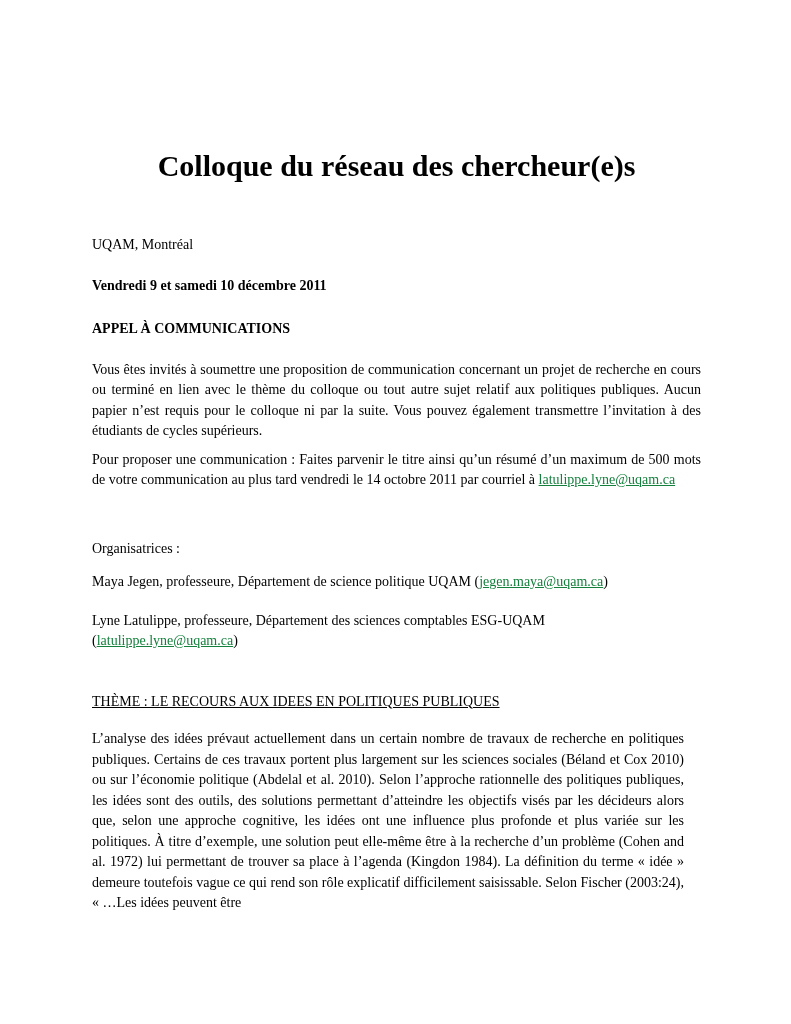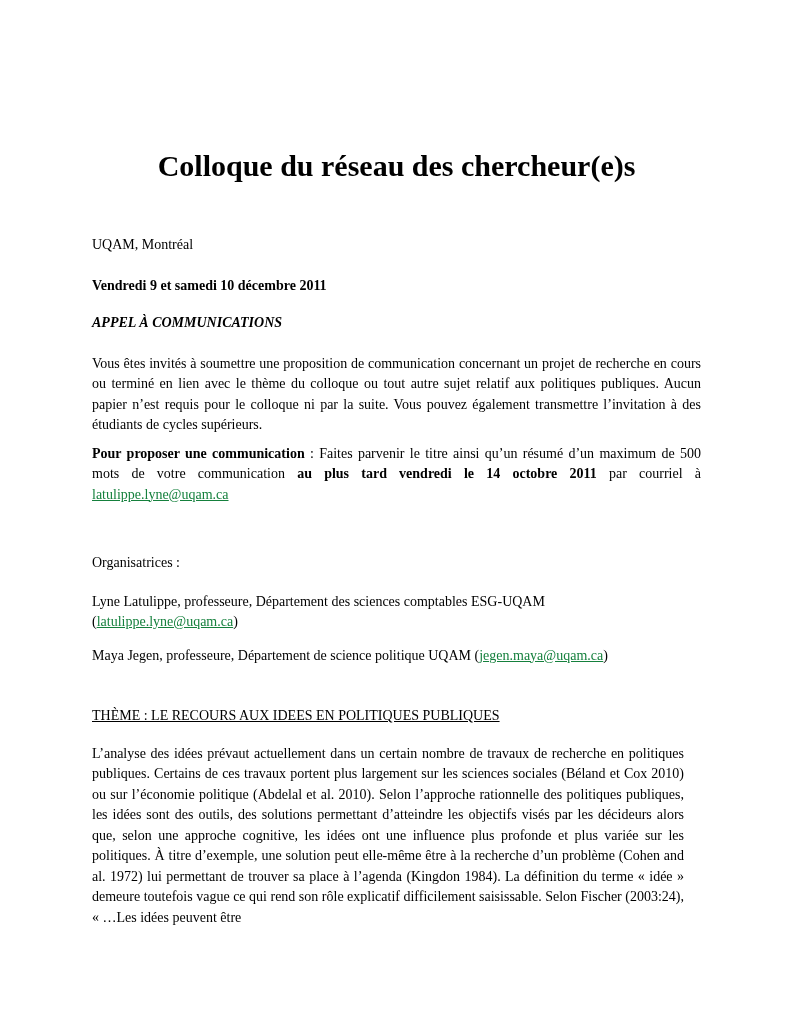--- a/index.html
+++ b/index.html
@@ -30,23 +30,22 @@
   .body-text {
     font-size: 14px;
     line-height: 20.5px;
   }
   .venue-block {
     margin-top: 52px;
   }
   .venue-line { display: block; }
   .dates-line { display: block; font-weight: bold; margin-top: 20px; }
   .appel-heading {
-    margin-top: 17px;
+    margin-top: 23px;
     font-weight: bold;
-    font-style: italic;
   }
   .para-appel {
     margin: 20px 0 0 0;
     text-align: justify;
   }
   .para-submission {
     margin: 8px 0 0 0;
     text-align: justify;
   }
   .organizers-heading {
@@ -61,21 +60,21 @@
   }
   .theme-heading {
     margin-top: 40px;
     font-weight: normal;
     text-decoration: underline;
   }
   .para-theme {
     margin: 17px 17px 0 0;
     text-align: justify;
   }
-  .bold { font-weight: bold; margin-top: 32px; }
+  .bold { font-weight: normal; margin-top: 32px; }
   a.email-link {
     color: #15803d;
     text-decoration: underline;
     cursor: pointer;
   }
 </style>
 </head>
 <body>
 
 <div class="page">
@@ -90,21 +89,21 @@
   </div>
 
   <div class="body-text appel-heading">APPEL À COMMUNICATIONS</div>
 
   <p class="body-text para-appel">Vous êtes invités à soumettre une proposition de communication concernant un projet de recherche en cours ou terminé en lien avec le thème du colloque ou tout autre sujet relatif aux politiques publiques. Aucun papier n’est requis pour le colloque ni par la suite.  Vous pouvez également transmettre l’invitation à des étudiants de cycles supérieurs.</p>
 
   <p class="body-text para-submission"><span class="bold">Pour proposer une communication</span><span> : Faites parvenir le titre ainsi qu’un résumé d’un maximum de 500 mots de votre communication </span><span class="bold">au plus tard vendredi le 14 octobre 2011</span><span> par courriel à </span><a class="email-link">latulippe.lyne@uqam.ca</a></p>
 
   <div class="body-text organizers-heading">Organisatrices :</div>
 
+  <p class="body-text para-organizer1"><span>Maya Jegen, professeure, Département de science politique UQAM (</span><a class="email-link">jegen.maya@uqam.ca</a><span>)</span></p>
+
   <p class="body-text para-organizer2"><span>Lyne Latulippe, professeure, Département des sciences comptables ESG-UQAM</span><br><span>(</span><a class="email-link">latulippe.lyne@uqam.ca</a><span>)</span></p>
-
-  <p class="body-text para-organizer1"><span>Maya Jegen, professeure, Département de science politique UQAM (</span><a class="email-link">jegen.maya@uqam.ca</a><span>)</span></p>
 
   <div class="body-text theme-heading">THÈME : LE RECOURS AUX IDEES EN POLITIQUES PUBLIQUES</div>
 
   <p class="body-text para-theme">L’analyse des idées prévaut actuellement dans un certain nombre de travaux de recherche en politiques publiques. Certains de ces travaux portent plus largement sur les sciences sociales (Béland et Cox 2010) ou sur l’économie politique (Abdelal et al. 2010). Selon l’approche rationnelle des politiques publiques, les idées sont des outils, des solutions permettant d’atteindre les objectifs visés par les décideurs alors que, selon une approche cognitive, les idées ont une influence plus profonde et plus variée sur les politiques. À titre d’exemple, une solution peut elle-même être à la recherche d’un problème (Cohen and al. 1972) lui permettant de trouver sa place à l’agenda (Kingdon 1984). La définition du terme « idée » demeure toutefois vague ce qui rend son rôle explicatif difficilement saisissable. Selon Fischer (2003:24), « …Les idées peuvent être</p>
 
 </div>
 
 </body></html>

